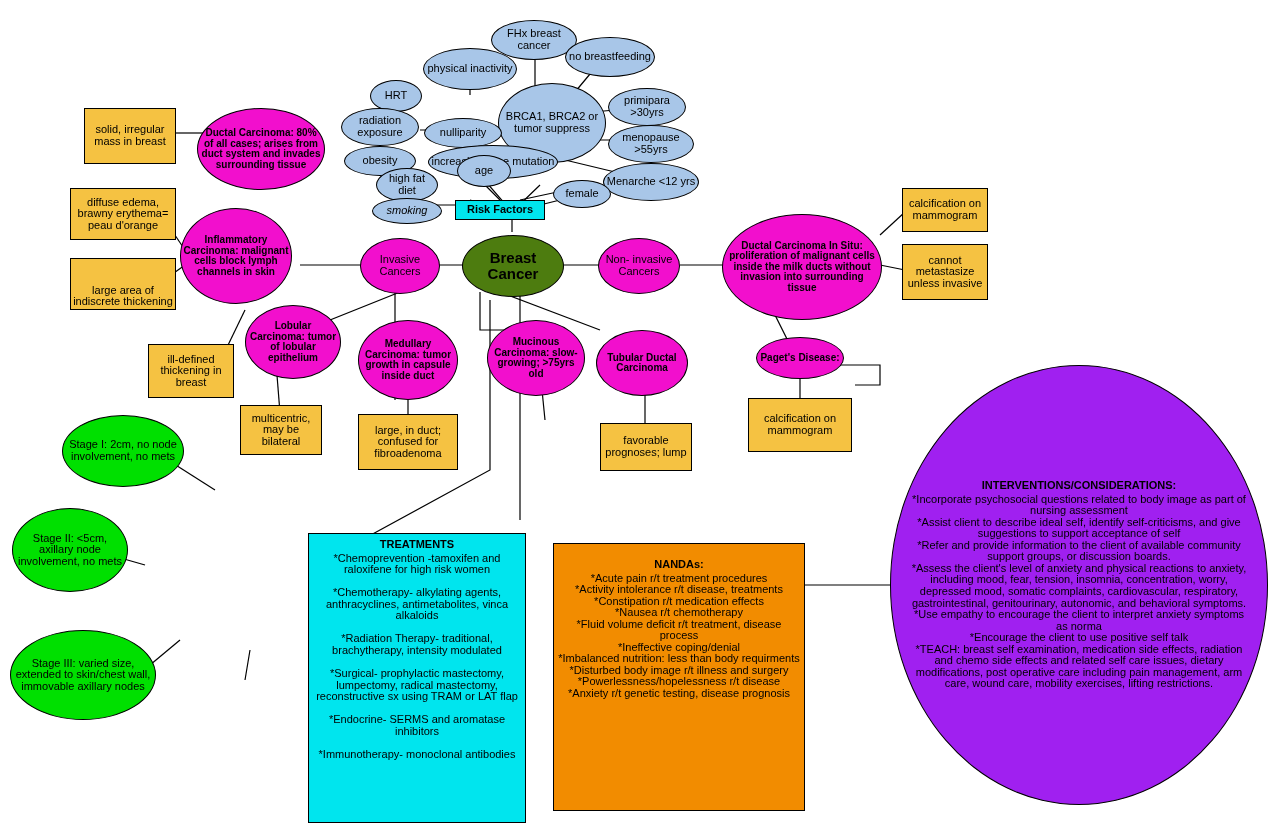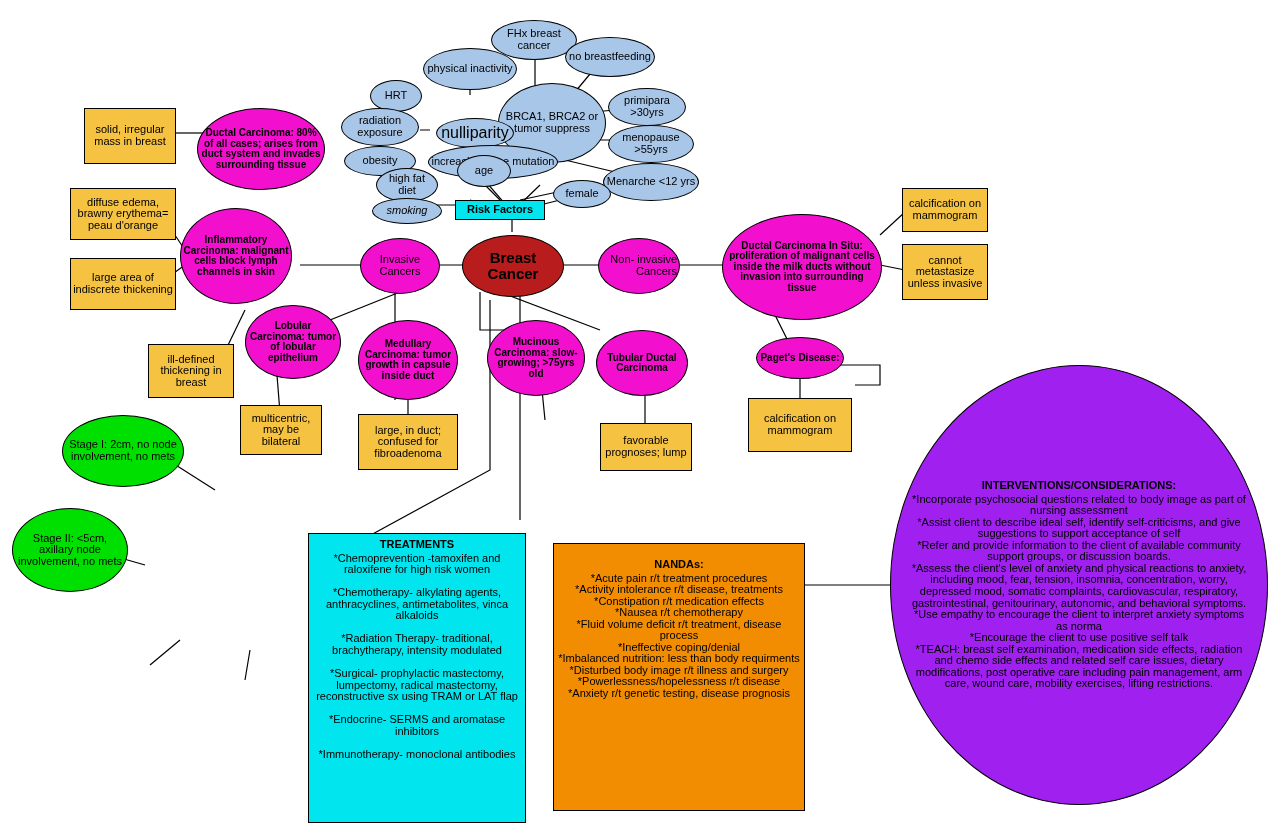--- a/index.html
+++ b/index.html
@@ -88,21 +88,21 @@
     </div>
   <div class="node blue" style="left:498px;top:83px;width:108px;height:80px;font-size:11px;">
       <span>BRCA1, BRCA2 or tumor suppress</span>
     </div>
   <div class="node blue" style="left:608px;top:88px;width:78px;height:38px;font-size:11px;">
       <span>primipara &gt;30yrs</span>
     </div>
   <div class="node blue" style="left:341px;top:108px;width:78px;height:38px;font-size:11px;">
       <span>radiation exposure</span>
     </div>
-  <div class="node blue" style="left:436px;top:118px;width:78px;height:30px;font-size:16px;justify-content:center;">
+  <div class="node blue" style="left:424px;top:118px;width:78px;height:30px;font-size:11px;justify-content:center;">
       <span>nulliparity</span>
     </div>
   <div class="node blue" style="left:608px;top:125px;width:86px;height:38px;font-size:11px;">
       <span>menopause &gt;55yrs</span>
     </div>
   <div class="node blue" style="left:344px;top:146px;width:72px;height:30px;font-size:11px;">
       <span>obesity</span>
     </div>
   <div class="node blue" style="left:428px;top:145px;width:130px;height:34px;font-size:11px;">
       <span>increasing gene mutation</span>
@@ -119,29 +119,29 @@
   <div class="node blue" style="left:553px;top:180px;width:58px;height:28px;font-size:11px;">
       <span>female</span>
     </div>
   <div class="node blue" style="left:372px;top:198px;width:70px;height:26px;font-size:11px;font-style:italic;">
       <span>smoking</span>
     </div>
   <div class="node risklabel" style="left:455px;top:200px;width:90px;height:20px;font-size:11px;">
       <span>Risk Factors</span>
     </div>
 
-  <div class="node magenta bold" style="left:462px;top:235px;width:102px;height:62px;font-size:15px;background:#b91c1c;">
+  <div class="node magenta bold" style="left:462px;top:235px;width:102px;height:62px;font-size:15px;background:#4d7c0f;">
       <span style="white-space:pre-line">Breast
 Cancer</span>
     </div>
 
   <div class="node magenta" style="left:360px;top:238px;width:80px;height:56px;font-size:11px;">
       <span style="white-space:pre-line">Invasive Cancers</span>
     </div>
-  <div class="node magenta" style="left:598px;top:238px;width:82px;height:56px;font-size:11px;text-align:right;">
+  <div class="node magenta" style="left:598px;top:238px;width:82px;height:56px;font-size:11px;">
       <span style="white-space:pre-line">Non- invasive Cancers</span>
     </div>
 
   <div class="node magenta bold" style="left:197px;top:108px;width:128px;height:82px;font-size:10px;">
       <span>Ductal Carcinoma: 80% of all cases; arises from duct system and invades surrounding tissue</span>
     </div>
   <div class="node magenta bold" style="left:180px;top:208px;width:112px;height:96px;font-size:10px;">
       <span>Inflammatory Carcinoma: malignant cells block lymph channels in skin</span>
     </div>
   <div class="node magenta bold" style="left:245px;top:305px;width:96px;height:74px;font-size:10px;">
@@ -162,21 +162,21 @@
   <div class="node magenta bold" style="left:756px;top:337px;width:88px;height:42px;font-size:10px;">
       <span>Paget's Disease:</span>
     </div>
 
   <div class="node rect" style="left:84px;top:108px;width:92px;height:56px;font-size:11px;">
       <span>solid, irregular mass in breast</span>
     </div>
   <div class="node rect" style="left:70px;top:188px;width:106px;height:52px;font-size:11px;">
       <span>diffuse edema, brawny erythema= peau d'orange</span>
     </div>
-  <div class="node rect" style="left:70px;top:258px;width:106px;height:52px;font-size:11px;">
+  <div class="node rect" style="left:70px;top:258px;width:106px;height:52px;font-size:11px;align-items:flex-end;">
       <span>large area of indiscrete thickening</span>
     </div>
   <div class="node rect" style="left:148px;top:344px;width:86px;height:54px;font-size:11px;">
       <span>ill-defined thickening in breast</span>
     </div>
   <div class="node rect" style="left:240px;top:405px;width:82px;height:50px;font-size:11px;">
       <span>multicentric, may be bilateral</span>
     </div>
   <div class="node rect" style="left:358px;top:414px;width:100px;height:56px;font-size:11px;">
       <span>large, in duct; confused for fibroadenoma</span>
@@ -192,20 +192,23 @@
     </div>
   <div class="node rect" style="left:902px;top:244px;width:86px;height:56px;font-size:11px;">
       <span>cannot metastasize unless invasive</span>
     </div>
 
   <div class="node green ellipse" style="left:62px;top:415px;width:122px;height:72px;font-size:11px;">
       <span>Stage I: 2cm, no node involvement, no mets</span>
     </div>
   <div class="node green ellipse" style="left:12px;top:508px;width:116px;height:84px;font-size:11px;">
       <span>Stage II: &lt;5cm, axillary node involvement, no mets</span>
+    </div>
+  <div class="node green ellipse" style="left:10px;top:630px;width:146px;height:90px;font-size:11px;">
+      <span>Stage III: varied size, extended to skin/chest wall, immovable axillary nodes</span>
     </div>
 
 
   <div class="node cyan" style="left:308px;top:533px;width:218px;height:290px;font-size:11px;flex-direction:column;justify-content:flex-start;padding-top:4px;">
     <span class="bold">TREATMENTS</span>
     <span style="white-space:pre-line">*Chemoprevention -tamoxifen and raloxifene for high risk women
 
 *Chemotherapy- alkylating agents, anthracyclines, antimetabolites, vinca alkaloids
 
 *Radiation Therapy- traditional, brachytherapy, intensity modulated

